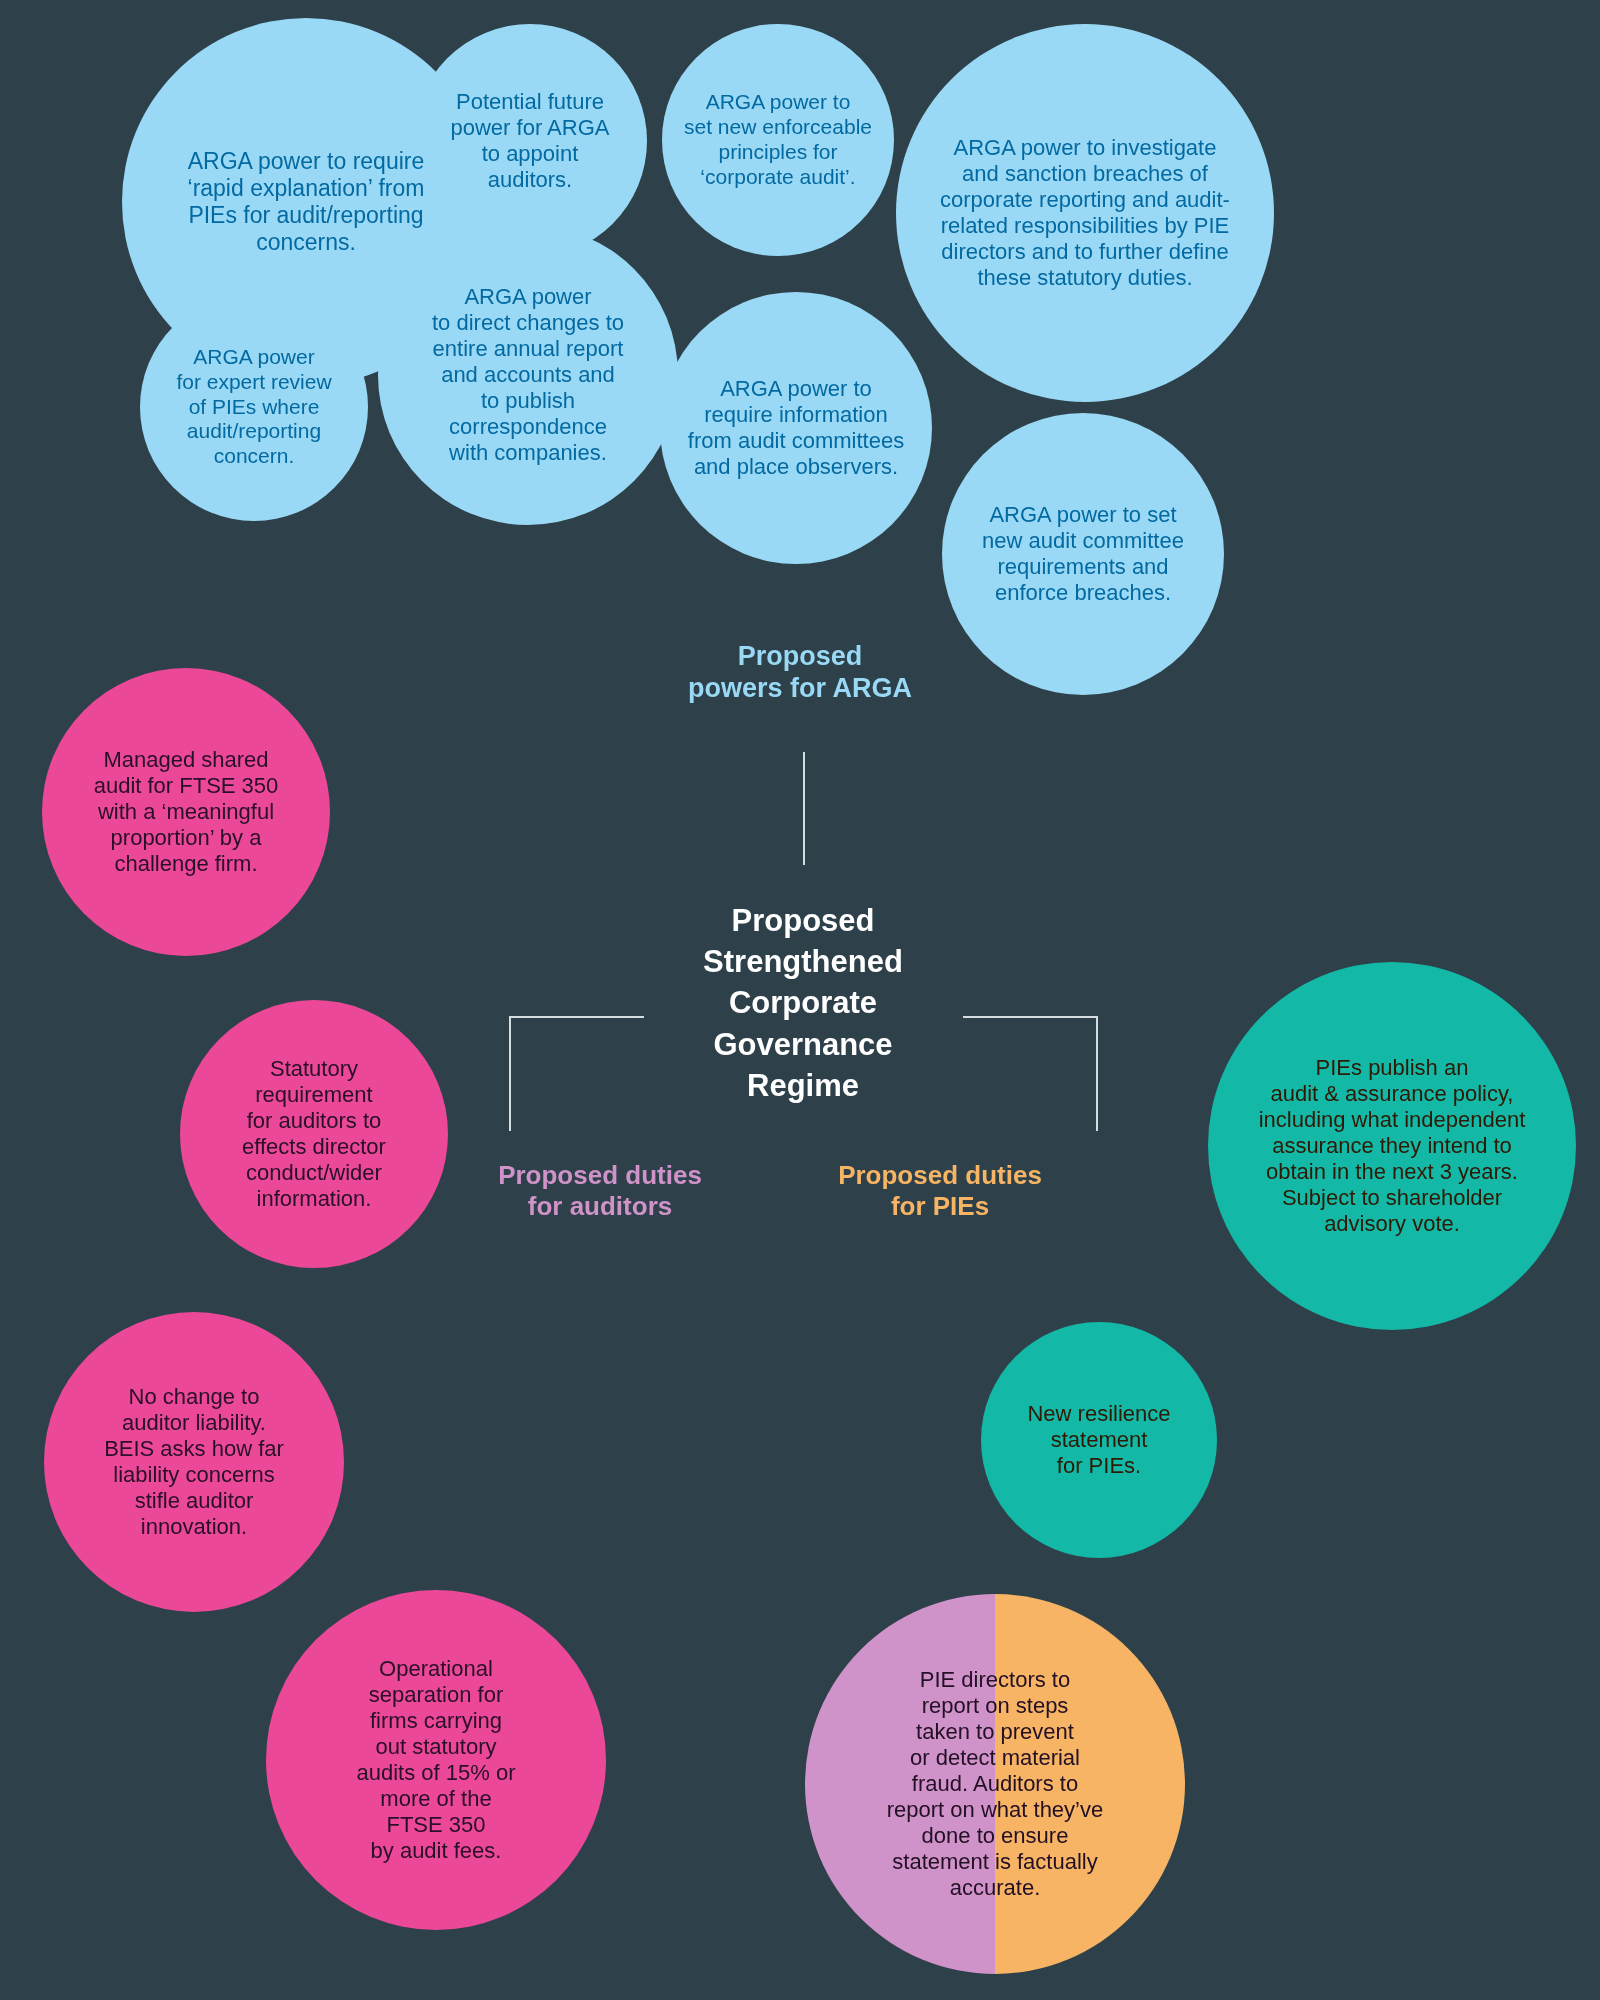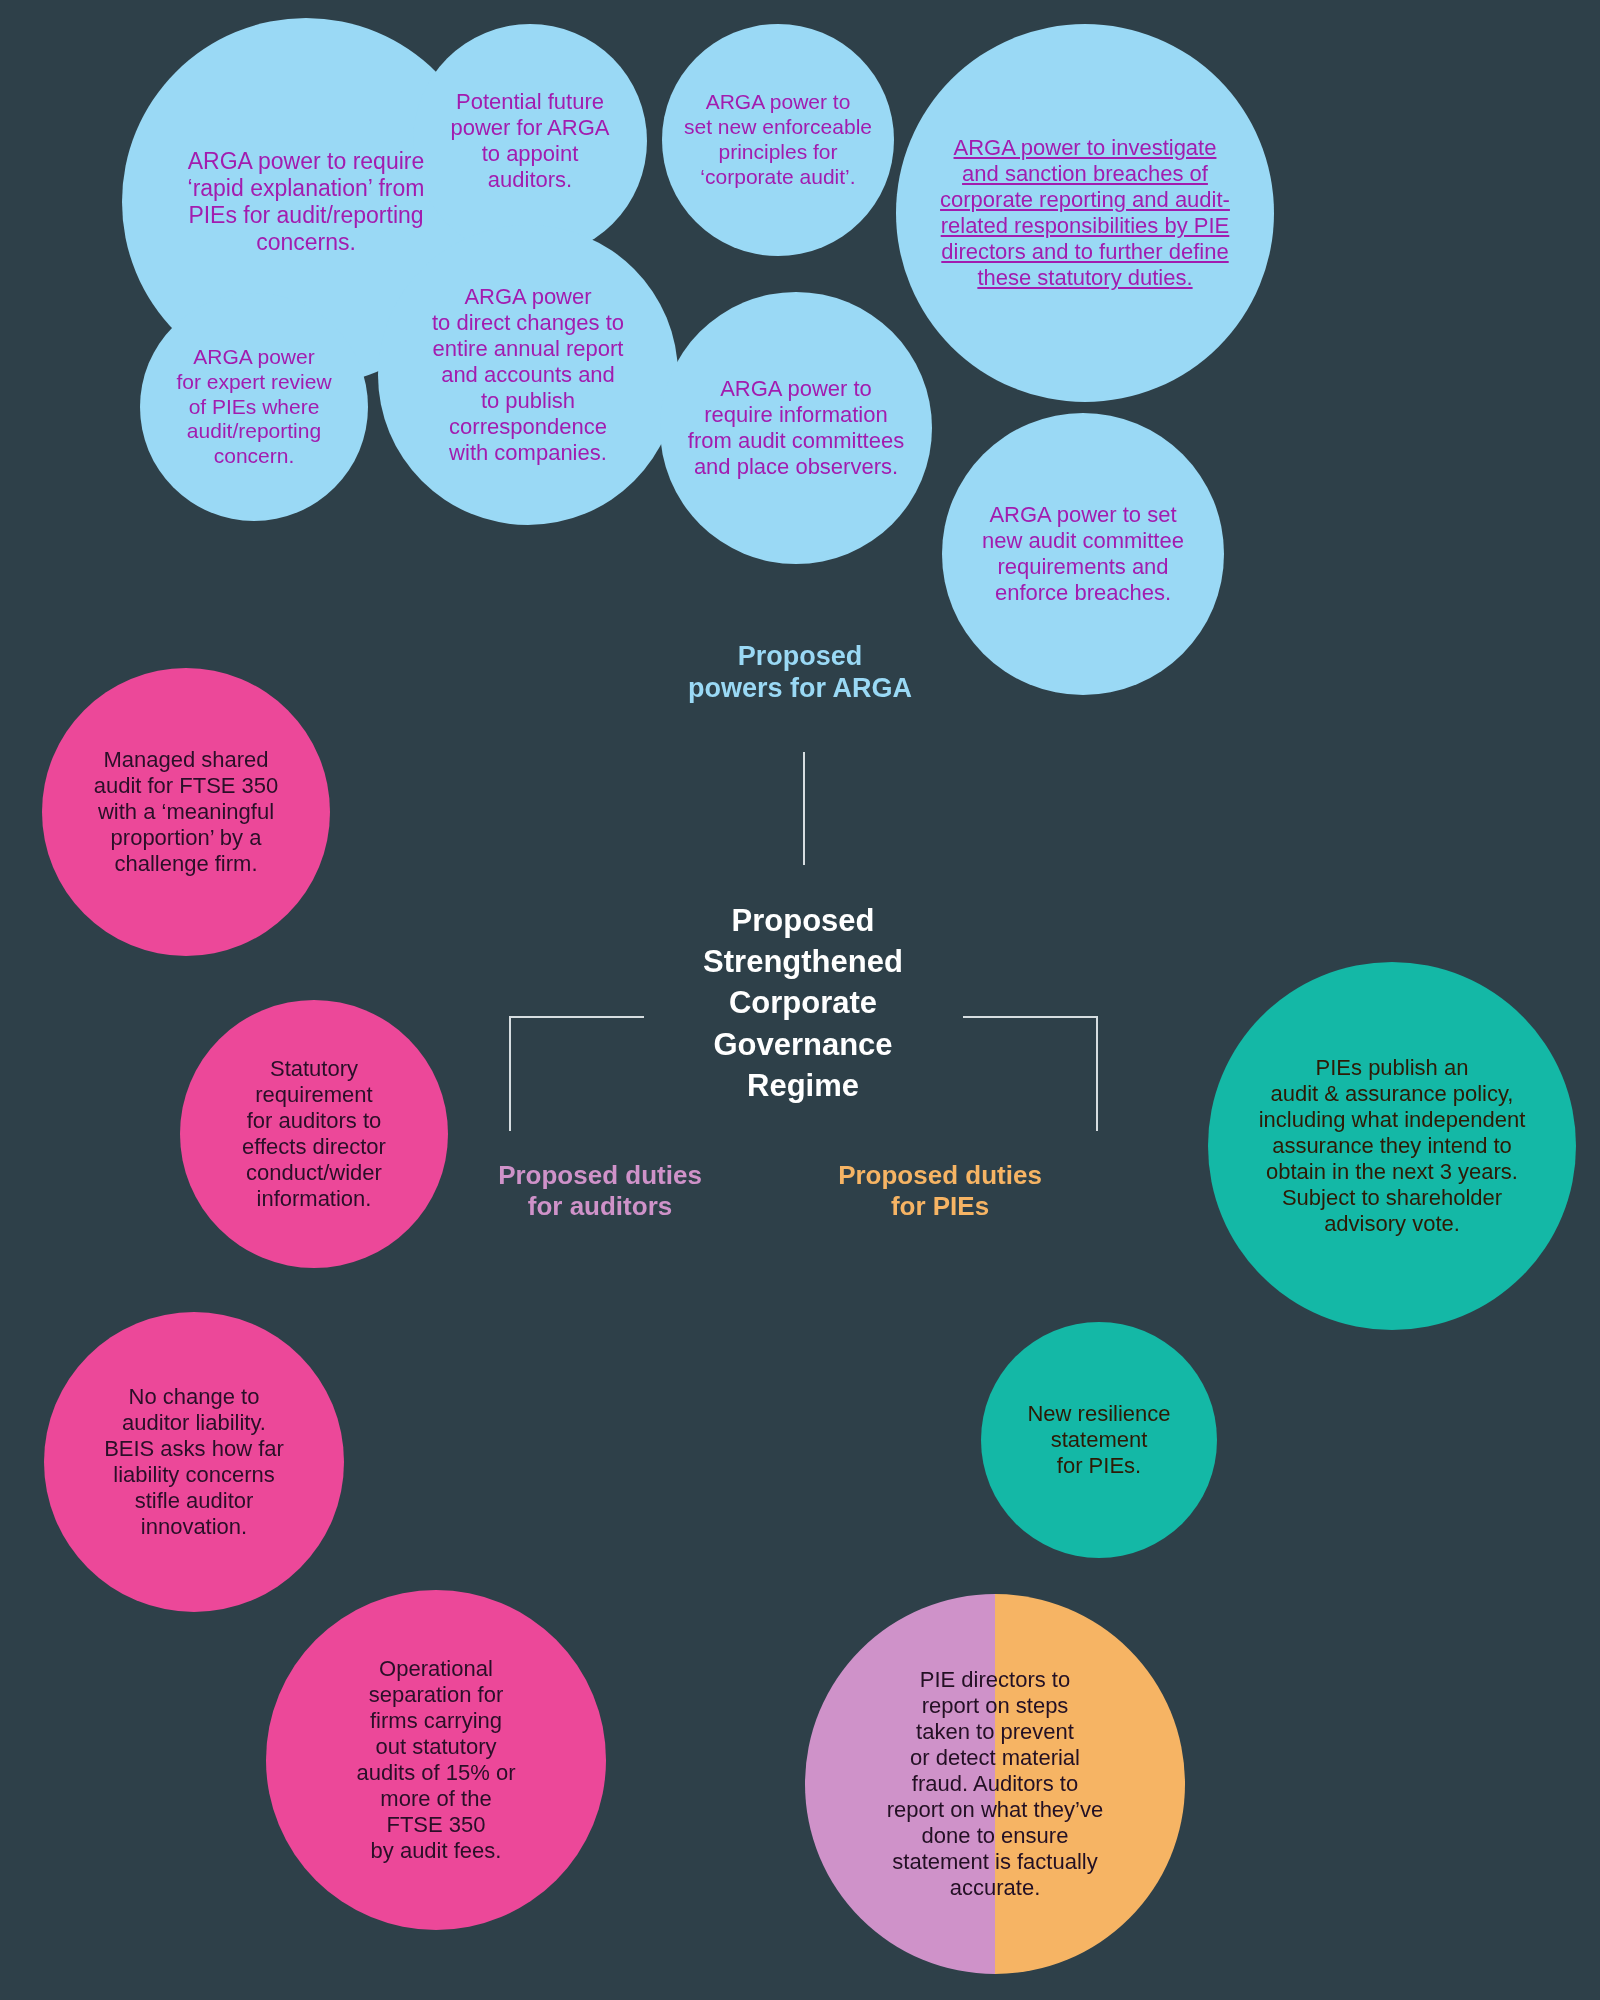--- a/index.html
+++ b/index.html
@@ -27,21 +27,21 @@
     box-sizing: border-box;
     color: #1c1026;
     line-height: 1.18;
   }
   .bubble .txt {
     position: relative;
     z-index: 2;
     padding: 0 6%;
     white-space: pre-line;
   }
-  .bubble.blue  { background: #9ad9f5; color: #a21caf; }
+  .bubble.blue  { background: #9ad9f5; color: #0369a1; }
   .bubble.pink  { background: #ec4899; color: #2a0f28; }
   .bubble.orange{ background: #14b8a6; color: #2e1a05; justify-content: center; }
 
   
   .bubble.split {
     background: linear-gradient(to right, #cf92c9 0 50%, #f6b464 50% 100%);
     color: #231024;
   }
 
   
@@ -84,21 +84,21 @@
 auditors.</span>
   </div>
 
   <div class="bubble blue" style="left:662px; top:24px; width:232px; height:232px; font-size:21px;">
     <span class="txt">ARGA power to
 set new enforceable
 principles for
 ‘corporate audit’.</span>
   </div>
 
-  <div class="bubble blue" style="left:896px; top:24px; width:378px; height:378px; font-size:22px;text-decoration:underline;">
+  <div class="bubble blue" style="left:896px; top:24px; width:378px; height:378px; font-size:22px;">
     <span class="txt">ARGA power to investigate
 and sanction breaches of
 corporate reporting and audit-
 related responsibilities by PIE
 directors and to further define
 these statutory duties.</span>
   </div>
 
   <div class="bubble blue" style="left:378px; top:225px; width:300px; height:300px; font-size:22px;">
     <span class="txt">ARGA power

